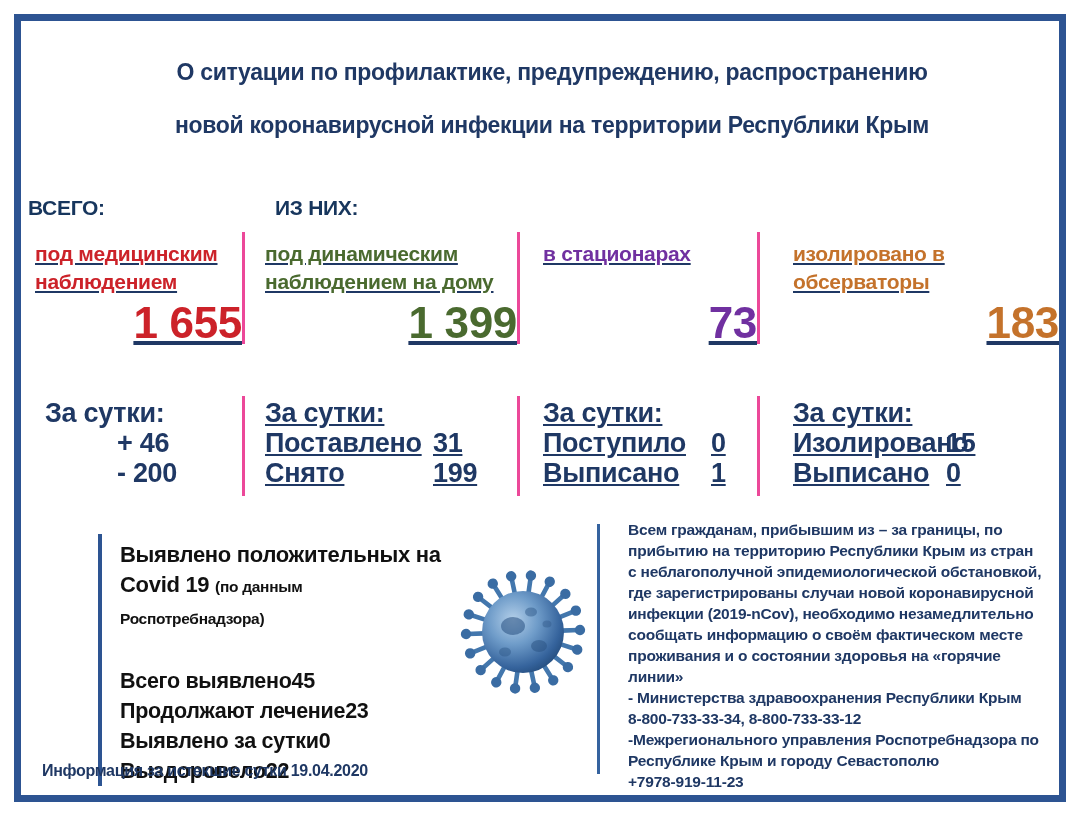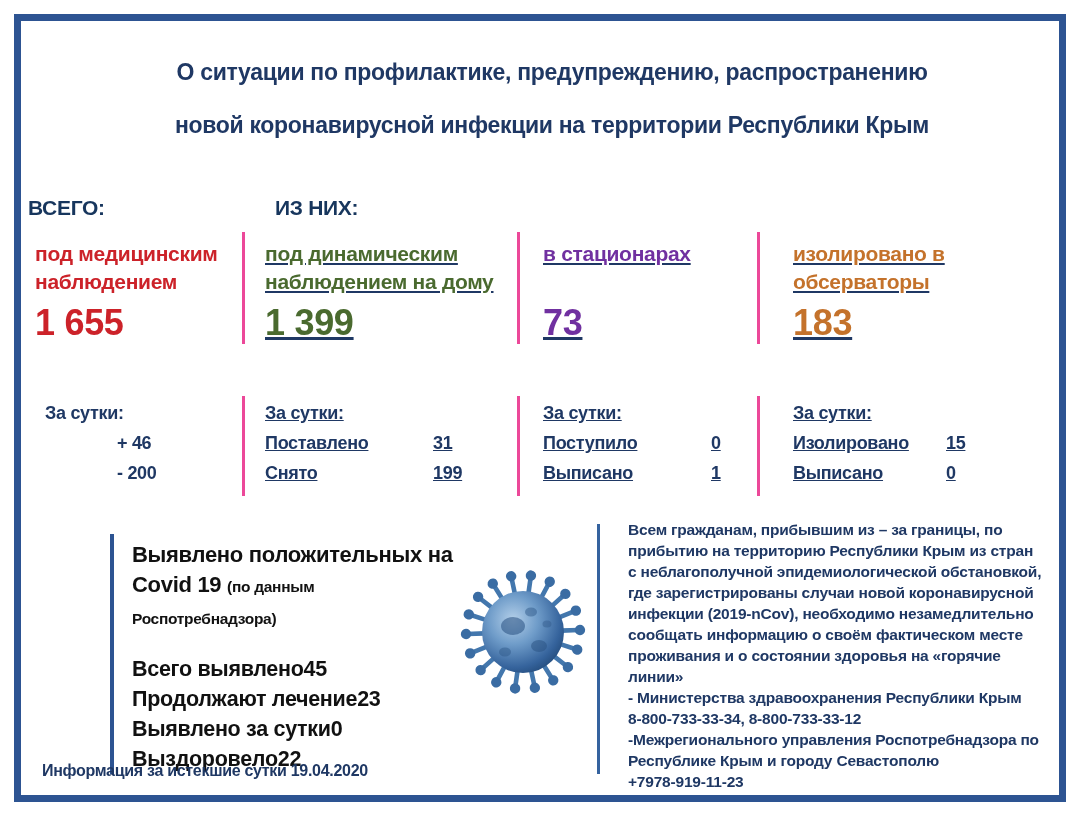--- a/index.html
+++ b/index.html
@@ -17,38 +17,38 @@
   .hdr-ofthem{left:275px;}
 
   .cols{position:absolute;left:21px;width:1038px;display:grid;
     grid-template-columns:221px 275px 240px 302px;box-sizing:border-box;}
   .cols > div{box-sizing:border-box;}
   .cols > div + div{border-left:3px solid #ec4899;text-decoration:underline;}
 
   .stats{top:232px;height:112px;}
   .stat{display:flex;flex-direction:column;justify-content:space-between;padding-top:8px;}
   .stat-label{font-size:21px;line-height:28px;}
-  .stat-value{font-size:36px;line-height:38px;text-align:left;padding-bottom:2px;}
-  .stat.s1{padding-left:14px;} .stat.s2{padding-left:20px;}
+  .stat-value{font-size:44px;line-height:38px;text-align:right;padding-bottom:2px;}
+  .stat.s1{padding-left:14px;text-decoration:underline;} .stat.s2{padding-left:20px;}
   .stat.s3{padding-left:23px;} .stat.s4{padding-left:33px;}
   .red{color:#cc2229;} .green{color:#4a6a2f;} .purple{color:#7030a0;} .orange{color:#c4722b;}
 
   .daily{top:396px;height:100px;}
-  .daily-col{padding-top:2px;font-size:18px;line-height:30px;color:#1f3864;}
+  .daily-col{padding-top:2px;font-size:27px;line-height:30px;color:#1f3864;}
   .daily-col.d1{padding-left:24px;} .daily-col.d2{padding-left:20px;padding-right:28px;}
   .daily-col.d3{padding-left:23px;padding-right:28px;} .daily-col.d4{padding-left:33px;padding-right:30px;}
   .delta{margin-left:72px;}
   .drow{display:flex;}
   .drow .lbl{width:168px;flex:none;}
   .d4 .drow .lbl{width:153px;}
 
-  .covid-block{position:absolute;left:110px;top:534px;width:330px;
+  .covid-block{position:absolute;left:98px;top:534px;width:330px;
     border-left:4px solid #2d5492;padding:6px 0 0 18px;color:#111111;}
   .covid-h1{font-size:22px;line-height:30px;}
-  .covid-h2{font-size:22px;line-height:30px;margin-bottom:20px;}
+  .covid-h2{font-size:22px;line-height:30px;margin-bottom:32px;}
   .covid-note{font-size:15.5px;}
   .crow{display:flex;font-size:21.5px;line-height:30px;width:307px;}
 
   .virus{position:absolute;left:458px;top:567px;}
   .vdivider{position:absolute;left:597px;top:524px;width:3px;height:250px;background:#35639f;}
   .notice{position:absolute;left:628px;top:519px;width:414px;
     font-size:15.5px;line-height:21px;white-space:pre-line;color:#1f3864;letter-spacing:-0.2px;}
   .footer{position:absolute;left:42px;top:762px;font-size:16px;color:#1f3864;}
 </style>
 </head>

